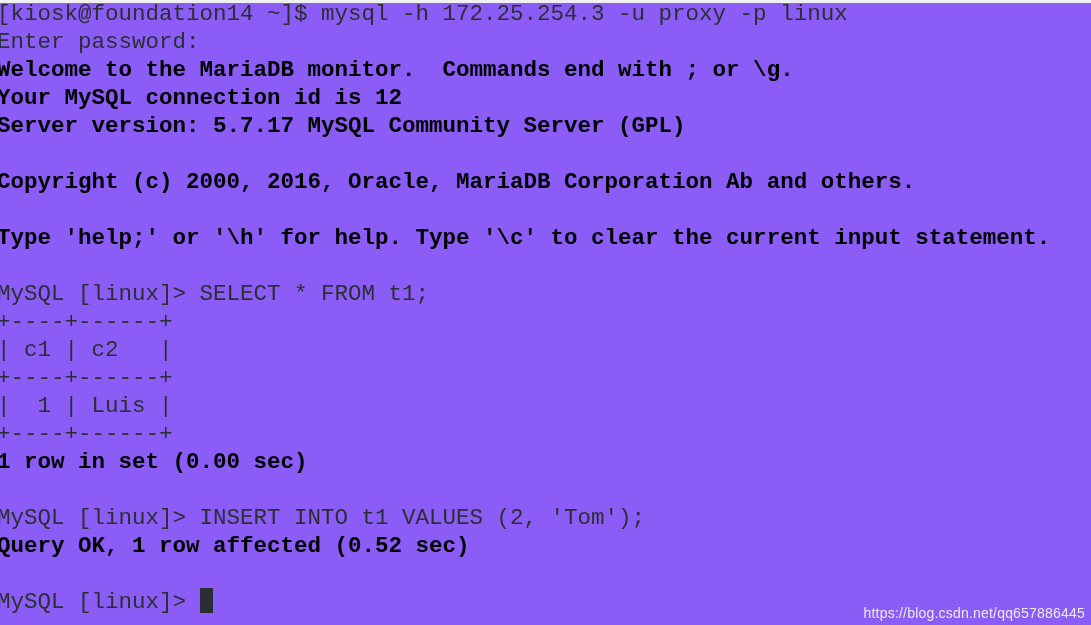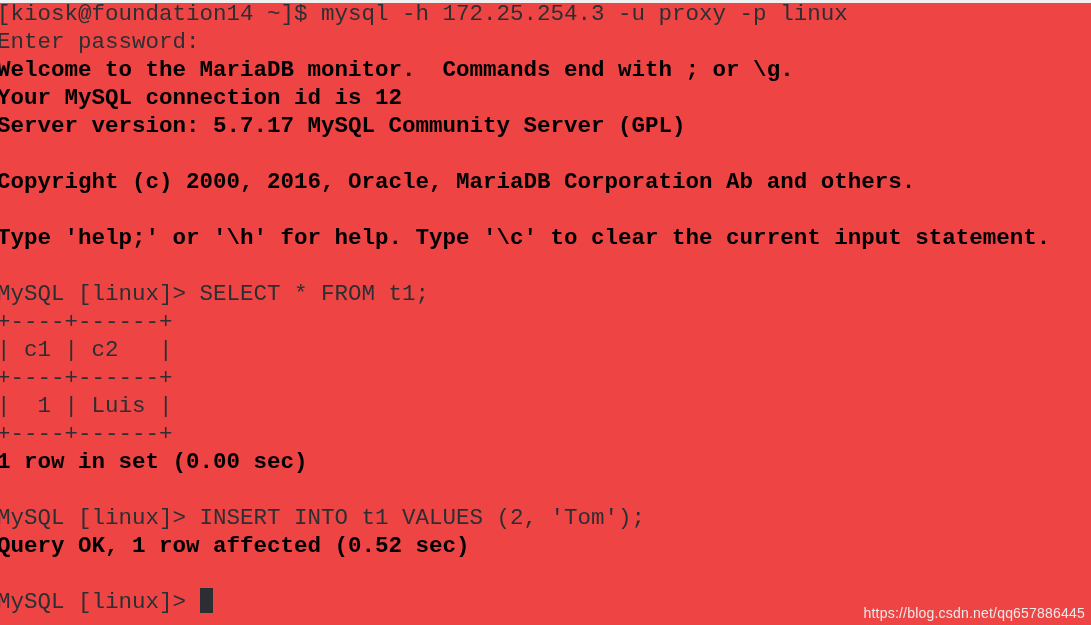--- a/index.html
+++ b/index.html
@@ -11,21 +11,21 @@
   body {
     width: 1091px;
     height: 625px;
     overflow: hidden;
     font-family: "Liberation Mono", "DejaVu Sans Mono", monospace;
   }
   #terminal {
     position: relative;
     width: 1091px;
     height: 625px;
-    background: #ef4444;
+    background: #8b5cf6;
     overflow: hidden;
   }
   
   .top-strip {
     position: absolute;
     top: 0;
     left: 0;
     width: 1091px;
     height: 3px;
     background: #f0f0f0;

